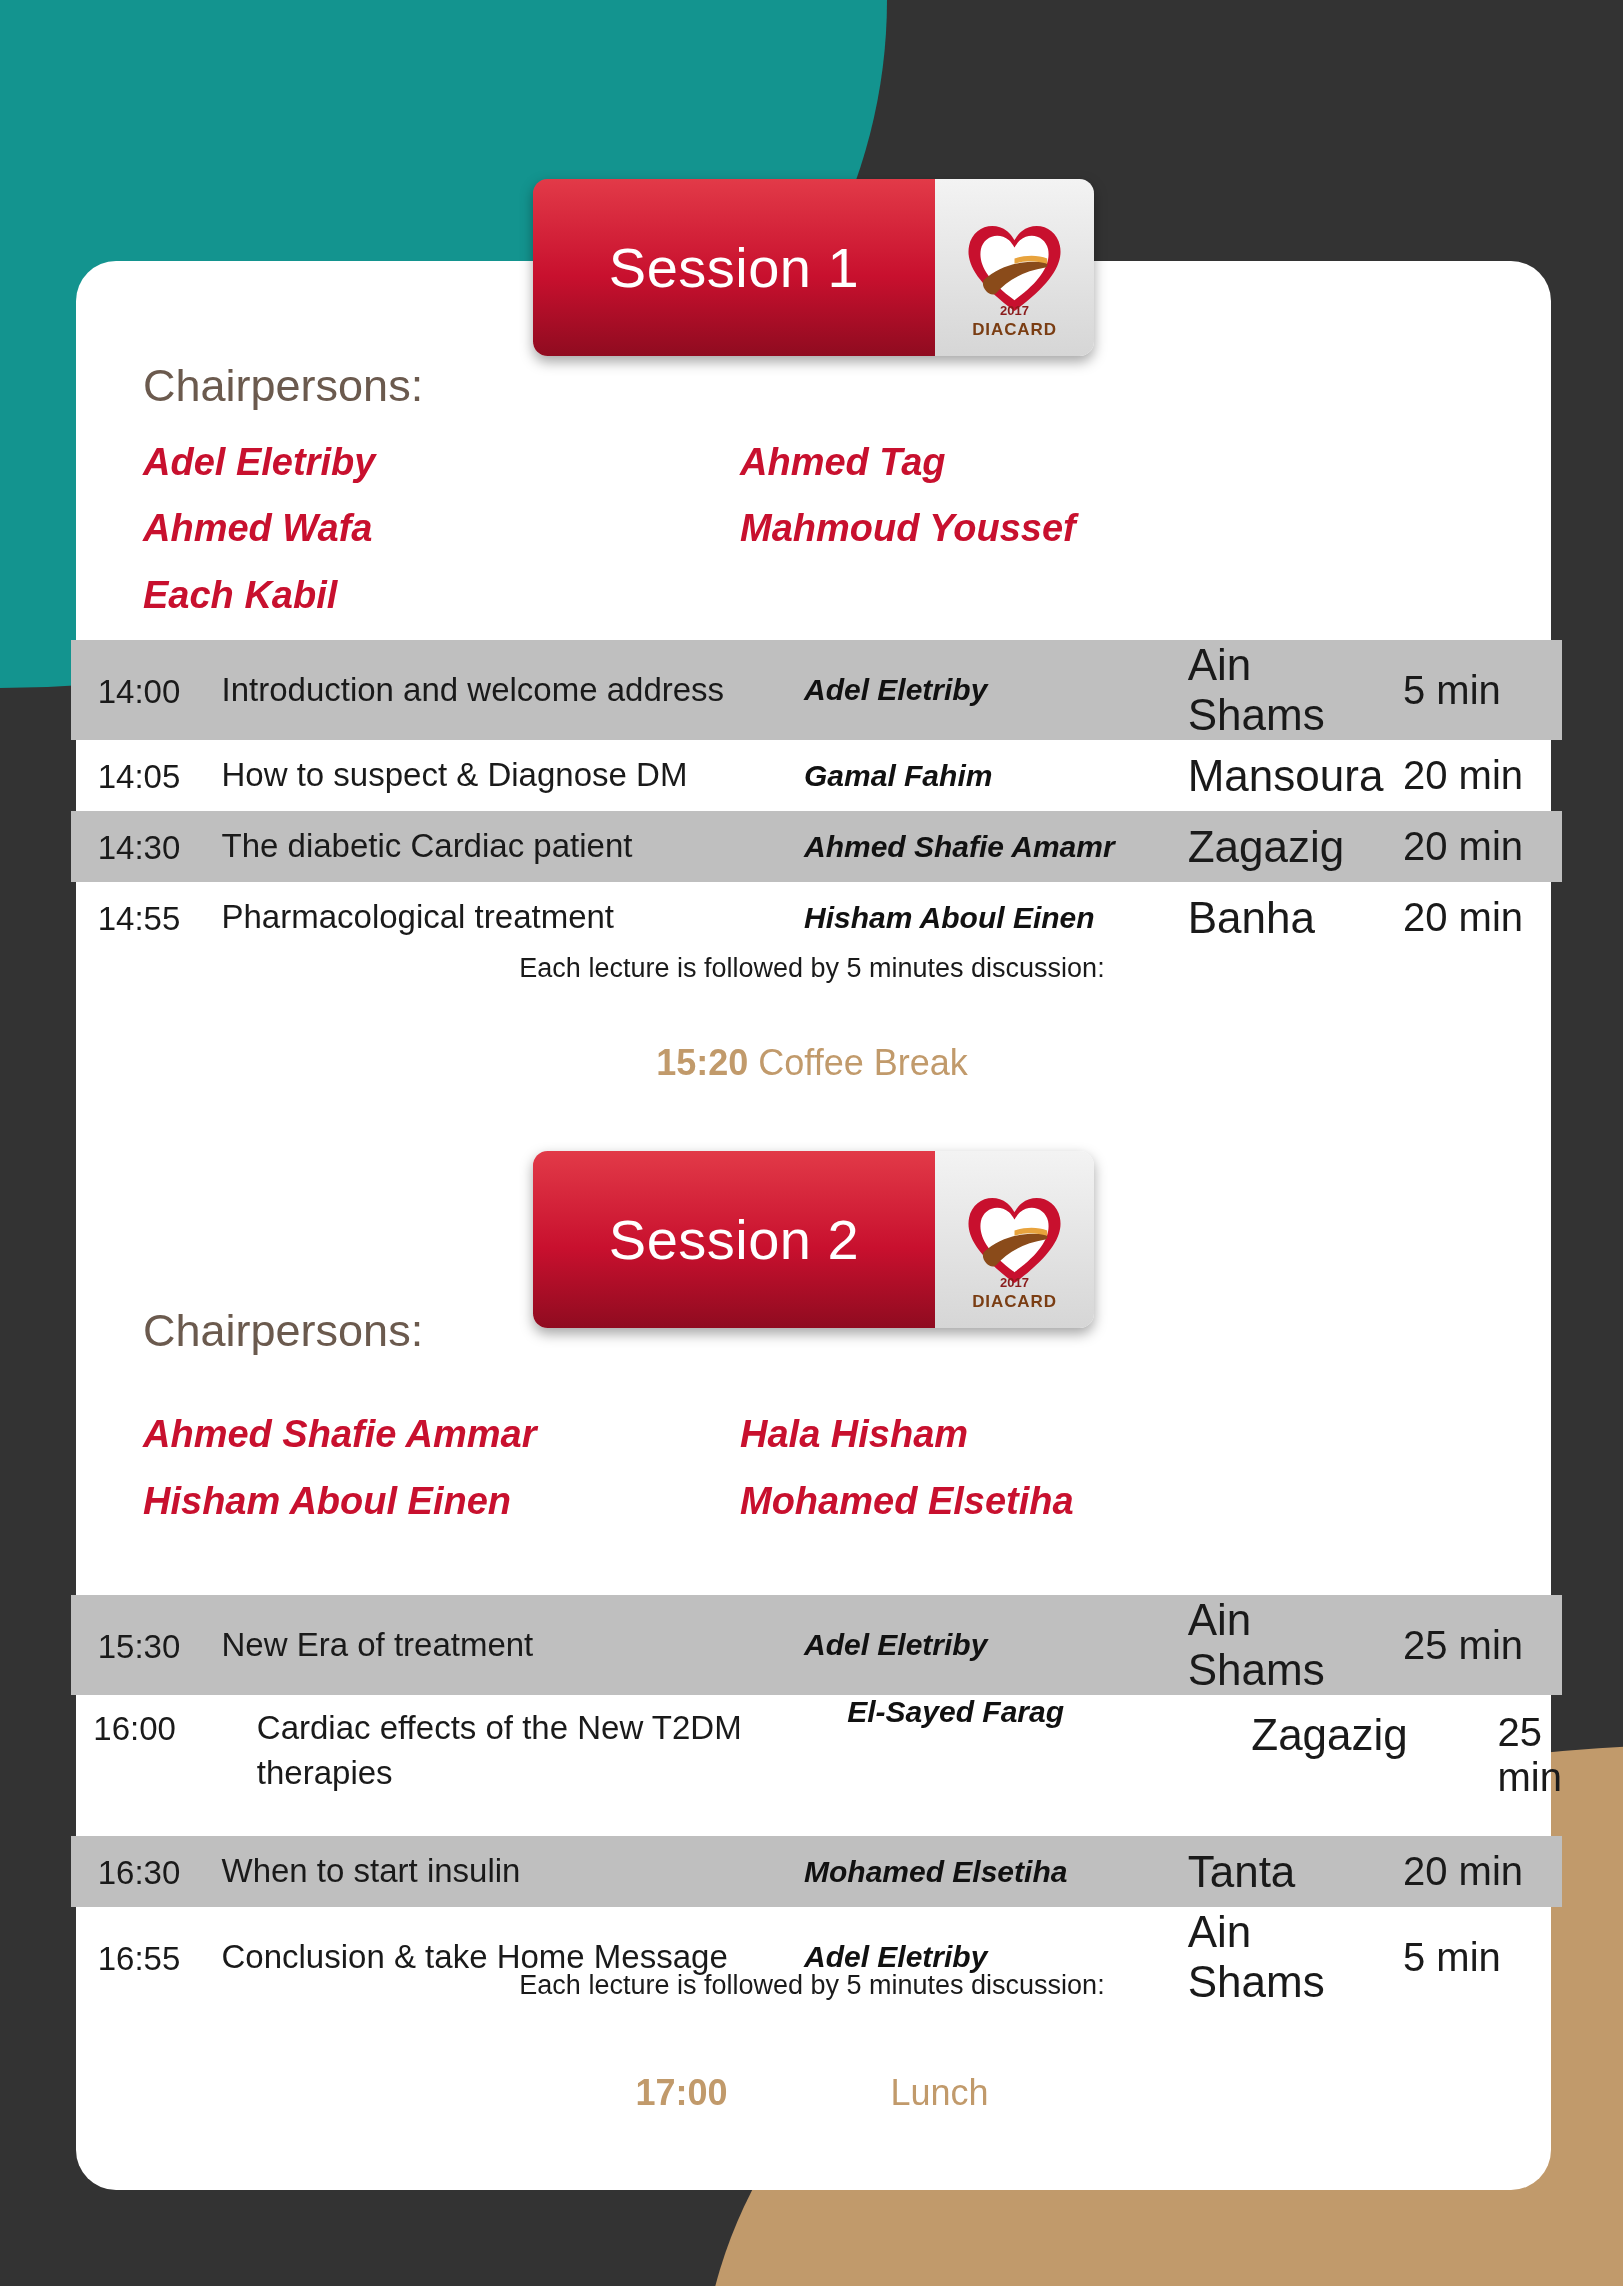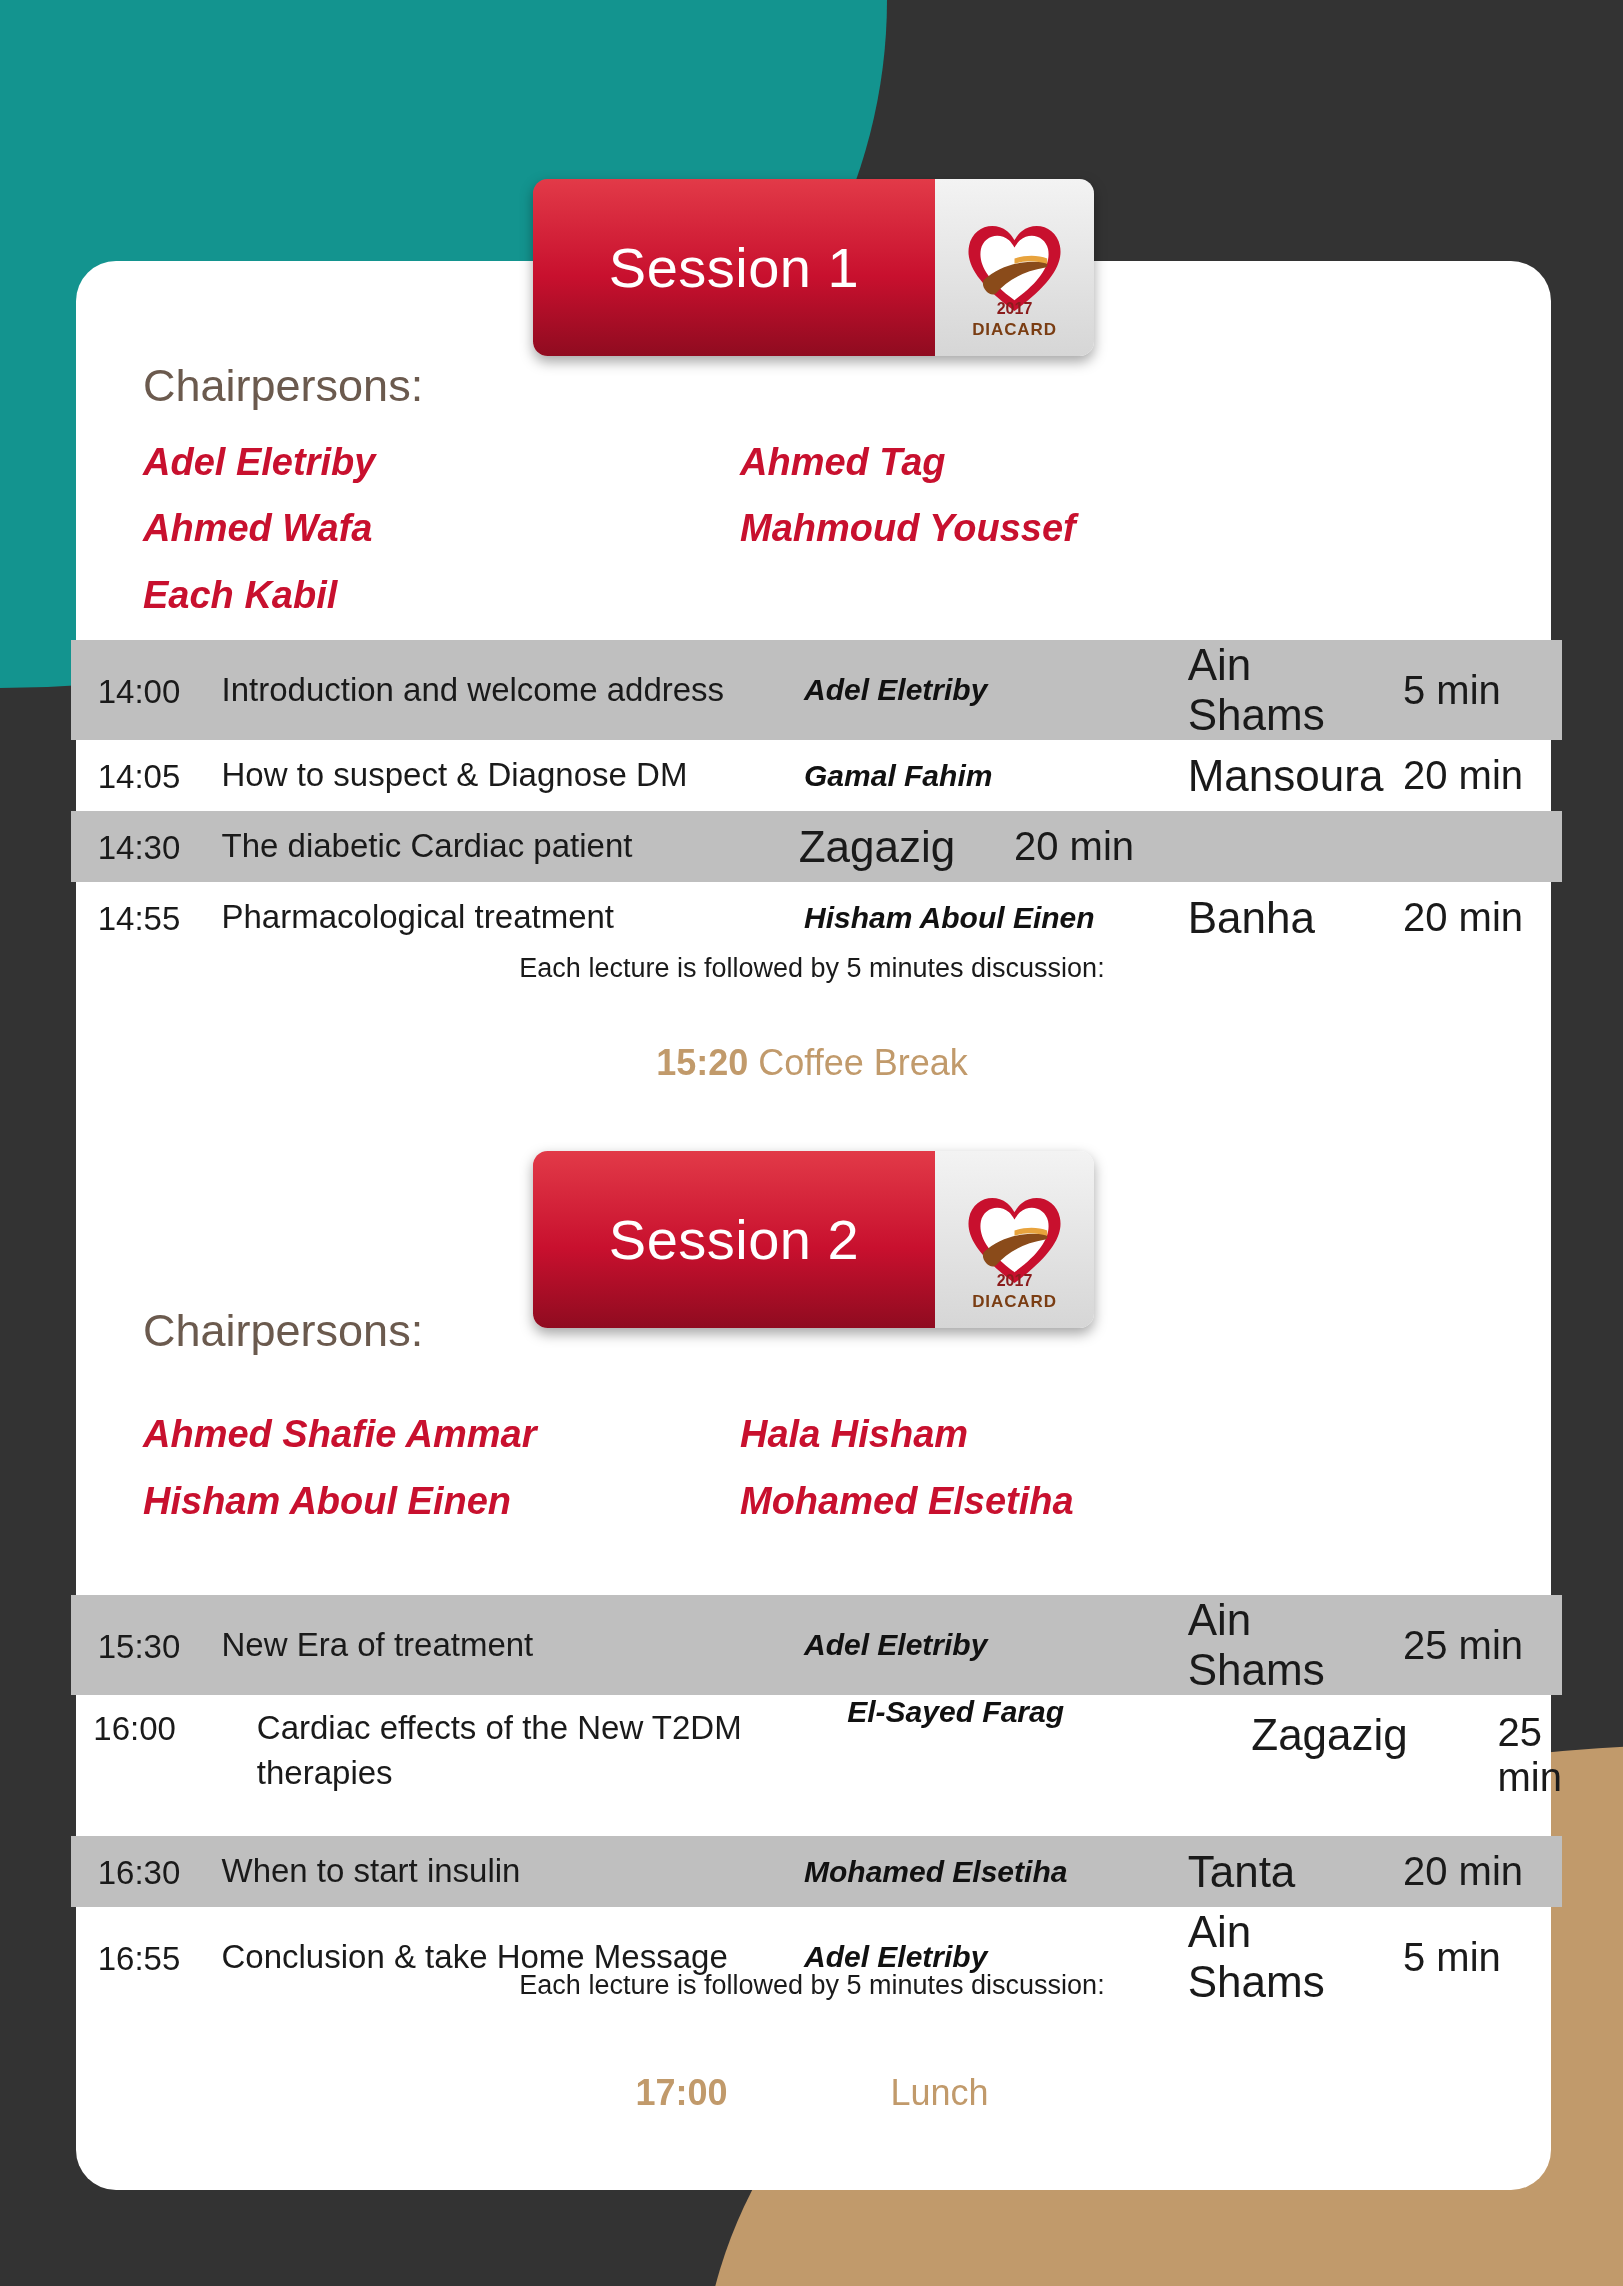--- a/index.html
+++ b/index.html
@@ -84,21 +84,21 @@
     font-size: 17px;
     letter-spacing: 0.9px;
   }
   .logo-year {
     position: absolute;
     bottom: 38px;
     width: 100%;
     text-align: center;
     color: #8a1c1c;
     font-weight: bold;
-    font-size: 16px;
+    font-size: 13px;
   }
 
   .chairs-title {
     position: absolute;
     font-size: 45px;
     color: #6b5a4e;
   }
   .chair-name {
     position: absolute;
     font-size: 38px;
@@ -214,20 +214,21 @@
     <div class="row">
       <div class="c-time">14:05</div>
       <div class="c-topic">How to suspect &amp; Diagnose DM</div>
       <div class="c-speaker">Gamal Fahim</div>
       <div class="c-city">Mansoura</div>
       <div class="c-dur">20 min</div>
     </div>
     <div class="row shaded">
       <div class="c-time">14:30</div>
       <div class="c-topic">The diabetic Cardiac patient</div>
+      <div class="c-speaker">Ahmed Shafie Amamr</div>
       <div class="c-city">Zagazig</div>
       <div class="c-dur">20 min</div>
     </div>
     <div class="row">
       <div class="c-time">14:55</div>
       <div class="c-topic">Pharmacological treatment</div>
       <div class="c-speaker">Hisham Aboul Einen</div>
       <div class="c-city">Banha</div>
       <div class="c-dur">20 min</div>
     </div>

